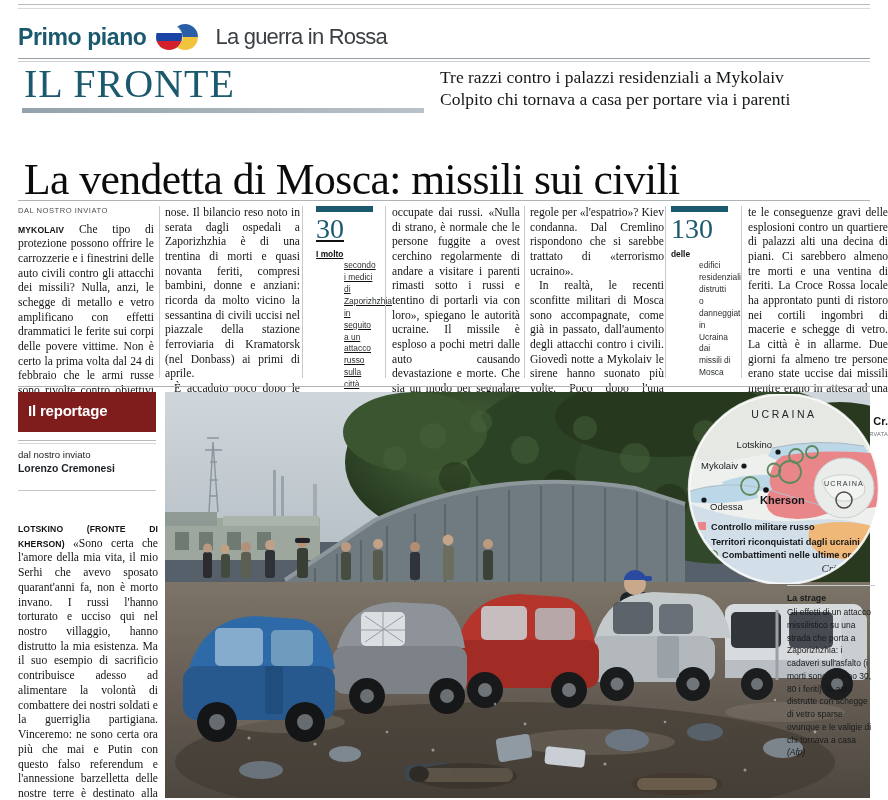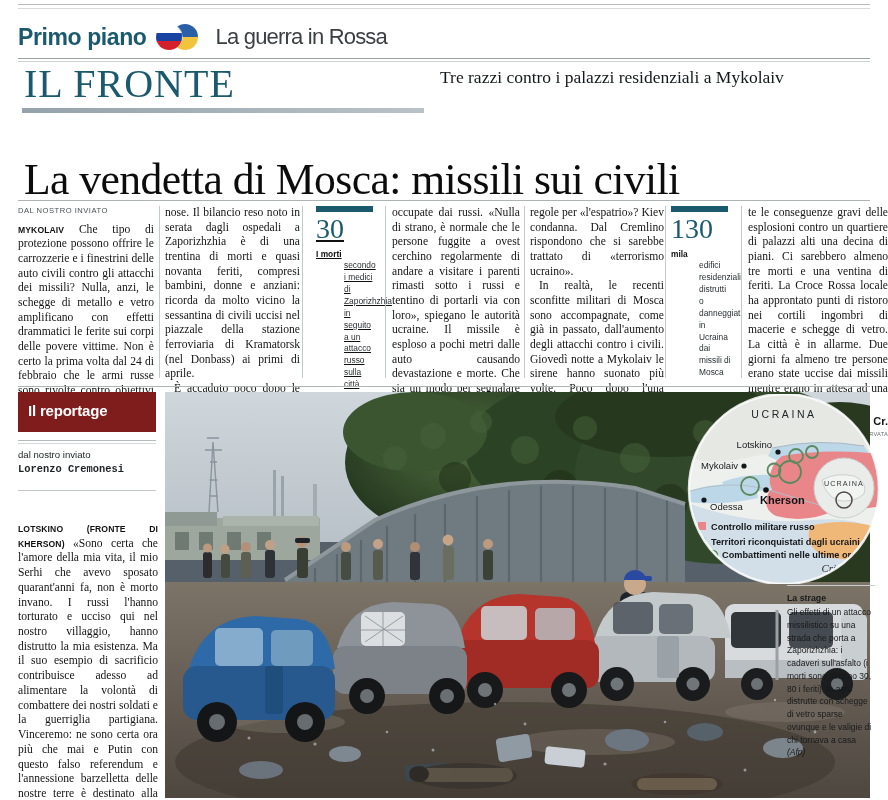--- a/index.html
+++ b/index.html
@@ -95,21 +95,21 @@
   .rep-rule{position:absolute;left:18px;top:386px;width:852px;height:1px;background:#aeb3b6;}
   .repbox{position:absolute;left:18px;top:392px;width:138px;height:40px;background:#7f1d1d;}
   .repbox span{
     position:absolute;left:10px;top:10px;font-family:"Liberation Sans", sans-serif;
     font-weight:bold;font-size:15px;color:#fff;letter-spacing:-0.2px;
   }
   .rep-r1{position:absolute;left:18px;top:440px;width:138px;height:1px;background:#b6babd;}
   .rep-r2{position:absolute;left:18px;top:443px;width:138px;height:1px;background:#d5d8da;}
   .repby{position:absolute;left:18px;top:449px;width:140px;
     font-family:"Liberation Sans", sans-serif;font-size:9.6px;color:#1d2124;line-height:1.35;}
-  .repby b{font-size:10.4px;font-family:Liberation Mono, monospace;}
+  .repby b{font-size:10.4px;}
   .rep-r3{position:absolute;left:18px;top:490px;width:138px;height:1px;background:#c3c7c9;}
 
   .repbody{position:absolute;left:18px;top:522px;width:140px;
     font-size:11.6px;line-height:1.27;text-align:justify;color:#141414;}
   .repbody p{margin:0;}
 
   
   .photo{position:absolute;left:165px;top:392px;width:705px;height:406px;overflow:hidden;background:#55606a;}
   .photo svg{display:block;width:705px;height:406px;}
 
@@ -147,20 +147,21 @@
     </div>
     <div class="kicker-sub">La guerra in Rossa</div>
   </div>
   <div class="kicker-underline"></div>
   <div class="kicker-underline2"></div>
 
   <div class="sectitle">IL FRONTE</div>
   <div class="sectitle-rule"></div>
   <div class="subhead">
     <div>Tre razzi contro i palazzi residenziali a Mykolaiv</div>
+    <div>Colpito chi tornava a casa per portare via i parenti</div>
   </div>
 
   <h1 class="headline">La vendetta di Mosca: missili sui civili</h1>
 
   <div class="art-rule"></div>
 
   <div class="cols">
 
     <div class="col c1">
       <div class="slug">DAL NOSTRO INVIATO</div>
@@ -172,21 +173,21 @@
     <div class="col c2">
       <p>nose. Il bilancio reso noto in serata dagli ospedali a Zaporizhzhia è di una trentina di morti e quasi novanta feriti, compresi bambini, donne e anziani: ricorda da molto vicino la sessantina di civili uccisi nel piazzale della stazione ferroviaria di Kramatorsk (nel Donbass) ai primi di aprile.</p>
       <p>È accaduto poco dopo le sette di mattina, presso la lunga fila di veicoli in attesa di passare dalle zone controllate dall'esercito ucraino a quelle</p>
     </div>
 
     <div class="vline" style="left:284px;"></div>
 
     <div class="stat s1">
       <div class="bar"></div>
       <div class="num">30</div>
-      <div class="lbl">I morti</div>
+      <div class="lbl">I molto</div>
       <div class="desc" style="white-space:pre-line;">secondo
 i medici
 di Zaporizhzhia
 in seguito
 a un attacco
 russo sulla città</div>
     </div>
 
     <div class="vline" style="left:367px;"></div>
 
@@ -199,21 +200,21 @@
     <div class="col c4">
       <p>regole per «l'espatrio»? Kiev condanna. Dal Cremlino rispondono che si sarebbe trattato di «terrorismo ucraino».</p>
       <p>In realtà, le recenti sconfitte militari di Mosca sono accompagnate, come già in passato, dall'aumento degli attacchi contro i civili. Giovedì notte a Mykolaiv le sirene hanno suonato più volte. Poco dopo l'una almeno tre missili hanno centrato la città in più punti e ieri in mattinata abbiamo potuto osservare direttamen-</p>
     </div>
 
     <div class="vline" style="left:647px;"></div>
 
     <div class="stat s2">
       <div class="bar"></div>
       <div class="num">130</div>
-      <div class="lbl">mila</div>
+      <div class="lbl">delle</div>
       <div class="desc" style="white-space:pre-line;">edifici
 residenziali
 distrutti
 o danneggiati
 in Ucraina dai
 missili di Mosca</div>
     </div>
 
     <div class="vline" style="left:723px;"></div>
 

